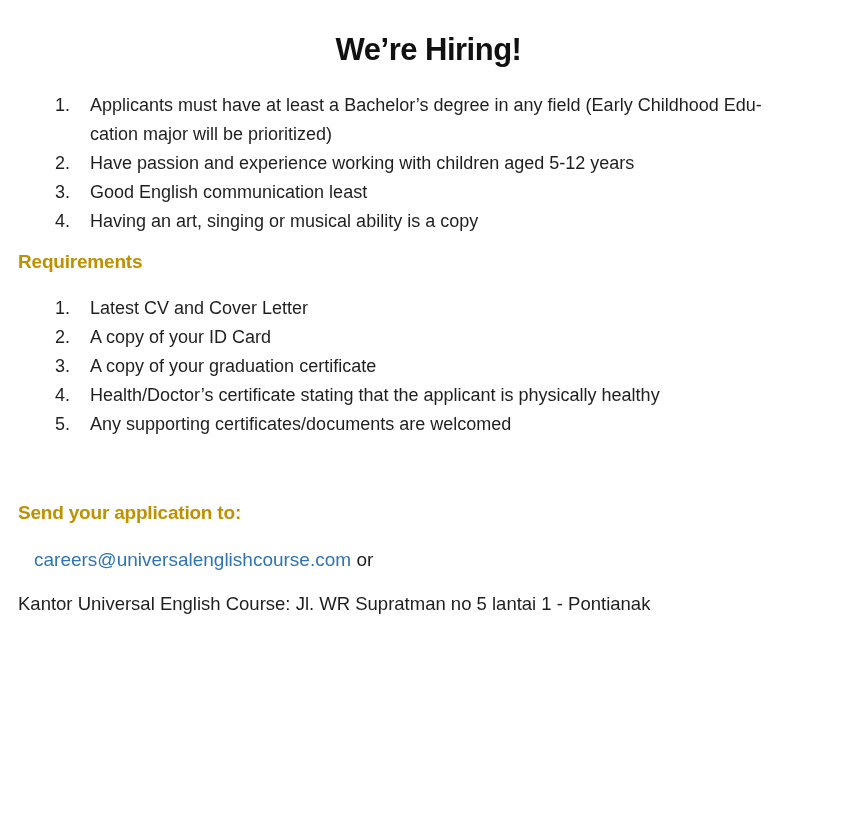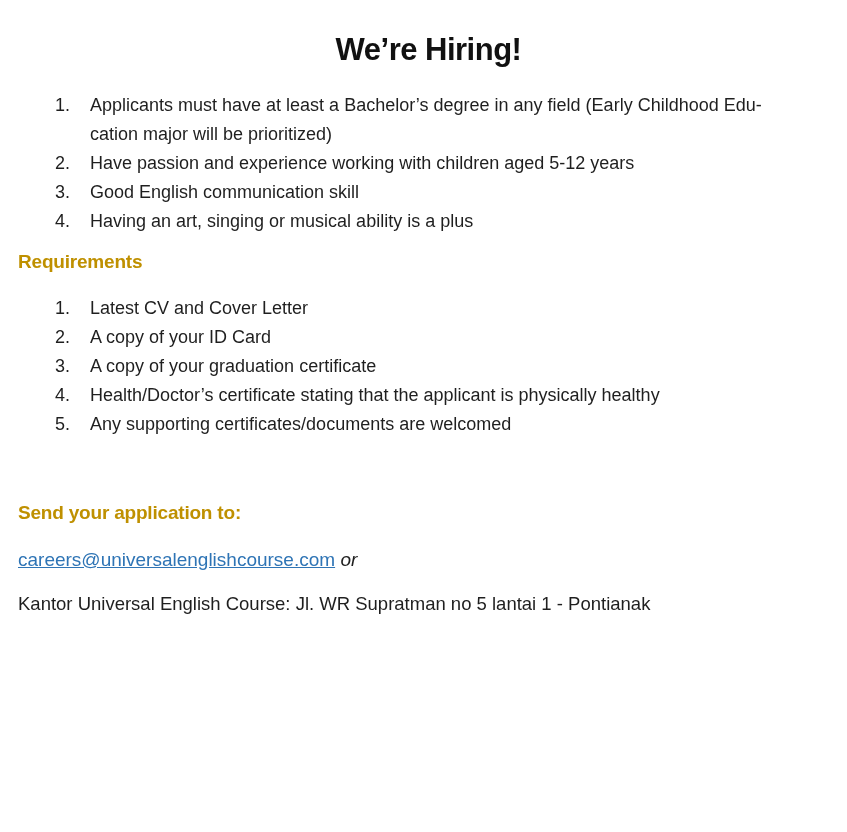--- a/index.html
+++ b/index.html
@@ -68,25 +68,24 @@
     flex: 1 1 auto;
     white-space: pre-wrap;
   }
   .email-line {
     margin-top: 24px;
     font-size: 19px;
     line-height: 24px;
   }
   .email-link {
     color: var(--link-blue);
-    text-decoration: underline;
     cursor: pointer;
+    margin-left: 16px;
   }
   .or-text {
-    font-style: italic;
     color: var(--text-color);
   }
   .address-line {
     margin-top: 20px;
     font-size: 18.5px;
     line-height: 24px;
     color: var(--text-color);
   }
 </style>
 </head>
@@ -103,25 +102,25 @@
       <span class="num">1.</span>
       <span class="item-text">Applicants must have at least a Bachelor’s degree in any field (Early Childhood Edu-
 cation major will be prioritized)</span>
     </div>
     <div class="list-item">
       <span class="num">2.</span>
       <span class="item-text">Have passion and experience working with children aged 5-12 years</span>
     </div>
     <div class="list-item">
       <span class="num">3.</span>
-      <span class="item-text">Good English communication skill</span>
+      <span class="item-text">Good English communication least</span>
     </div>
     <div class="list-item">
       <span class="num">4.</span>
-      <span class="item-text">Having an art, singing or musical ability is a plus</span>
+      <span class="item-text">Having an art, singing or musical ability is a copy</span>
     </div>
   </div>
 
   <div class="section-heading requirements-heading">Requirements</div>
 
   <div class="num-list">
     <div class="list-item">
       <span class="num">1.</span>
       <span class="item-text">Latest CV and Cover Letter</span>
     </div>

